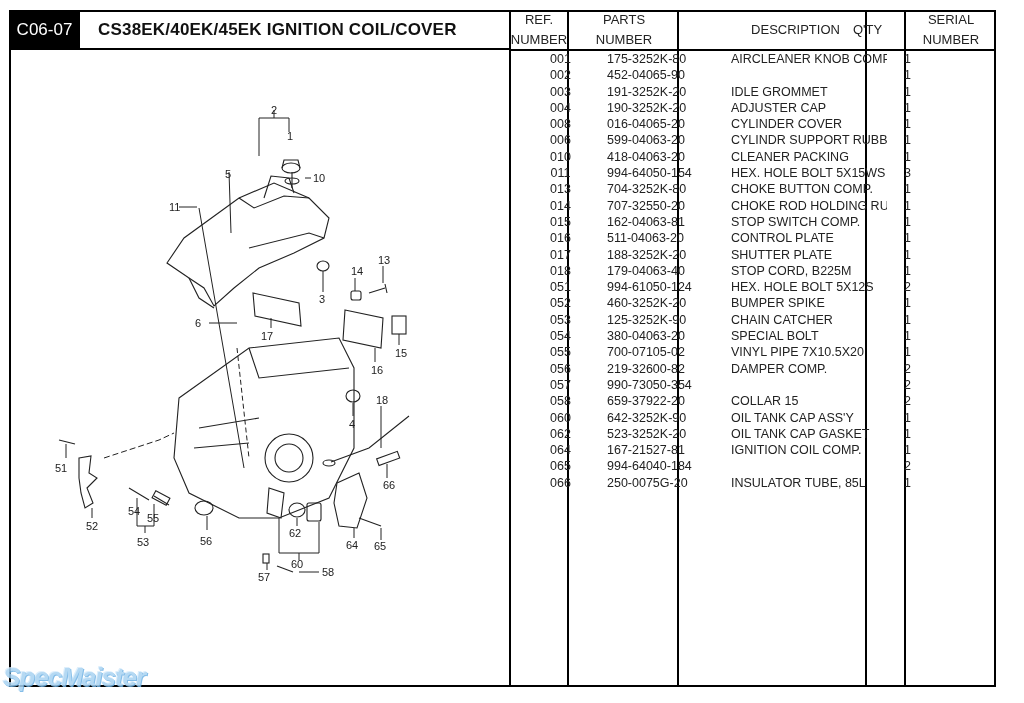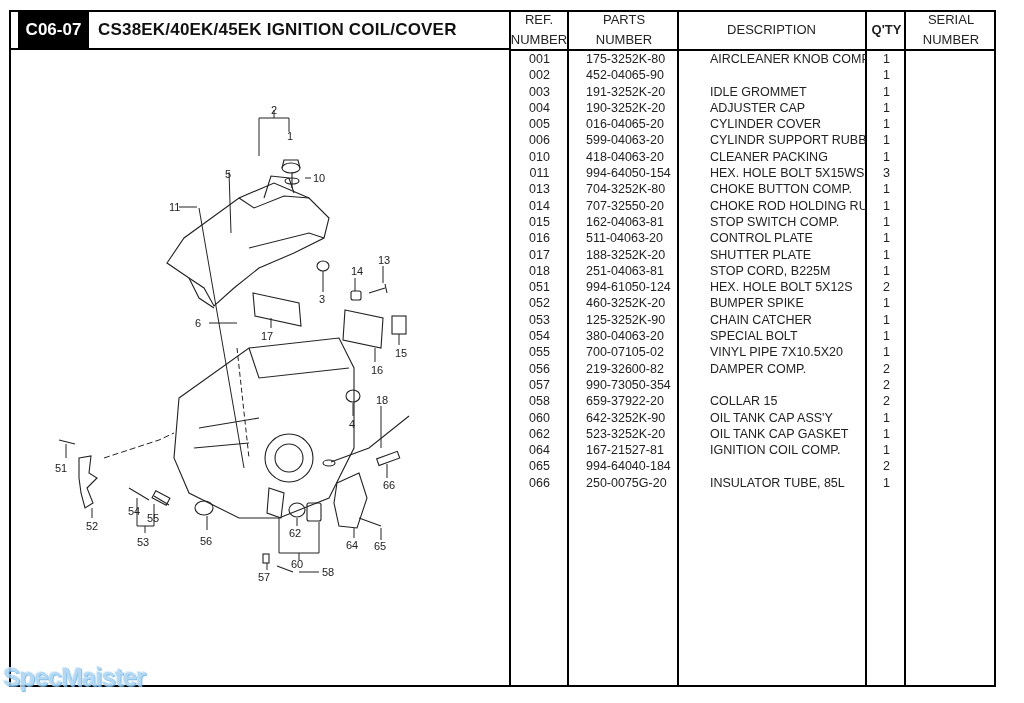--- a/index.html
+++ b/index.html
@@ -2,47 +2,47 @@
 <html><head>
   <meta charset="utf-8">
   <style>
     html, body { margin: 0; padding: 0; background: #ffffff; }
     body { width: 1024px; height: 703px; position: relative; overflow: hidden;
            font-family: "Liberation Sans", sans-serif; color: #111; }
 
     
     .hdr-left { position: absolute; left: 9px; top: 10px; width: 502px; height: 40px;
                 border: 2px solid #000; box-sizing: border-box; background: #fff; }
-    .code-box { position: absolute; left: 18px; top: 10px; width: 71px; height: 40px; background: #000;
-                color: #fff; font-weight: bold; font-size: 17px; line-height: 40px; text-align: center; }
+    .code-box { position: absolute; left: 9px; top: 10px; width: 71px; height: 40px; background: #000;
+                color: #fff; font-weight: normal; font-size: 17px; line-height: 40px; text-align: center; }
     .title { position: absolute; left: 98px; top: 10px; height: 40px; line-height: 40px;
              font-weight: bold; font-size: 17px; letter-spacing: 0.2px; }
 
     
     .diagram-box { position: absolute; left: 9px; top: 48px; width: 502px; height: 639px;
                    border: 2px solid #000; border-top: none; box-sizing: border-box; }
     svg.diagram { position: absolute; left: 9px; top: 48px; width: 502px; height: 639px; }
     svg.diagram text { font-family: "Liberation Sans", sans-serif; font-size: 11px; fill: #222; }
 
     
     .table-wrap { position: absolute; left: 509px; top: 10px; width: 487px; height: 677px; }
     .col-border { position: absolute; top: 0; bottom: 0; border-left: 2px solid #000; }
     .hrule { position: absolute; left: 0; right: 0; border-top: 2px solid #000; }
     .th { position: absolute; top: 0; height: 40px; display: flex; flex-direction: column;
           align-items: center; justify-content: center; font-size: 13px; line-height: 20px; color: #222; }
     .rows { position: absolute; top: 41px; left: 0; right: 0; }
-    .row { position: relative; height: 16.3px; font-size: 12.5px; line-height: 16.3px; color: #222; }
+    .row { position: relative; height: 16.3px; font-size: 12.5px; line-height: 16.3px; color: #222; margin-left: 21px; }
     .row span { position: absolute; top: 0; white-space: nowrap; overflow: hidden; }
     .c-ref  { left: 2px;   width: 57px;  text-align: center; }
     .c-part { left: 61px;  width: 108px; padding-left: 16px; box-sizing: border-box; }
     .c-desc { left: 171px; width: 186px; padding-left: 30px; box-sizing: border-box; }
     .c-qty  { left: 359px; width: 37px;  text-align: center; }
 
     .watermark { position: absolute; left: 3px; top: 662px; font-size: 26px; font-weight: bold;
-                 color: #a9d3f2; letter-spacing: -1px;
+                 font-style: italic; color: #a9d3f2; letter-spacing: -1px;
                  text-shadow: 1px 1px 0 #6fb2e4, -1px -1px 0 #d8ecfb; opacity: 0.85; }
   </style>
 </head>
 <body>
 
 <div class="hdr-left"></div>
 <div class="code-box">C06-07</div>
 <div class="title">CS38EK/40EK/45EK  IGNITION COIL/COVER</div>
 
 <div class="diagram-box"></div>
@@ -178,24 +178,24 @@
   <div class="hrule" style="top:675px;"></div>
 
   <div class="th" style="left:0; width:60px;">
     <span>REF.</span>
     <span>NUMBER</span>
   </div>
   <div class="th" style="left:60px; width:110px;border-radius:19px;">
     <span>PARTS</span>
     <span>NUMBER</span>
   </div>
-  <div class="th" style="left:170px; width:185px;">
+  <div class="th" style="left:170px; width:185px;padding-left:24px;">
     <span>DESCRIPTION</span>
   </div>
-  <div class="th" style="left:358px; width:39px;font-weight:bold;">
+  <div class="th" style="left:339px; width:39px;">
     <span>Q'TY</span>
   </div>
   <div class="th" style="left:397px; width:90px;">
     <span>SERIAL</span>
     <span>NUMBER</span>
   </div>
 
   <div class="rows" id="rows">
       <div class="row">
         <span class="c-ref">001</span>
@@ -214,21 +214,21 @@
         <span class="c-desc">IDLE GROMMET</span>
         <span class="c-qty">1</span>
       </div>
       <div class="row">
         <span class="c-ref">004</span>
         <span class="c-part">190-3252K-20</span>
         <span class="c-desc">ADJUSTER CAP</span>
         <span class="c-qty">1</span>
       </div>
       <div class="row">
-        <span class="c-ref">005</span>
+        <span class="c-ref">008</span>
         <span class="c-part">016-04065-20</span>
         <span class="c-desc">CYLINDER COVER</span>
         <span class="c-qty">1</span>
       </div>
       <div class="row">
         <span class="c-ref">006</span>
         <span class="c-part">599-04063-20</span>
         <span class="c-desc">CYLINDR SUPPORT RUBBER</span>
         <span class="c-qty">1</span>
       </div>
@@ -269,21 +269,21 @@
         <span class="c-qty">1</span>
       </div>
       <div class="row">
         <span class="c-ref">017</span>
         <span class="c-part">188-3252K-20</span>
         <span class="c-desc">SHUTTER PLATE</span>
         <span class="c-qty">1</span>
       </div>
       <div class="row">
         <span class="c-ref">018</span>
-        <span class="c-part">251-04063-81</span>
+        <span class="c-part">179-04063-40</span>
         <span class="c-desc">STOP CORD, B225M</span>
         <span class="c-qty">1</span>
       </div>
       <div class="row">
         <span class="c-ref">051</span>
         <span class="c-part">994-61050-124</span>
         <span class="c-desc">HEX. HOLE BOLT 5X12S</span>
         <span class="c-qty">2</span>
       </div>
       <div class="row">

